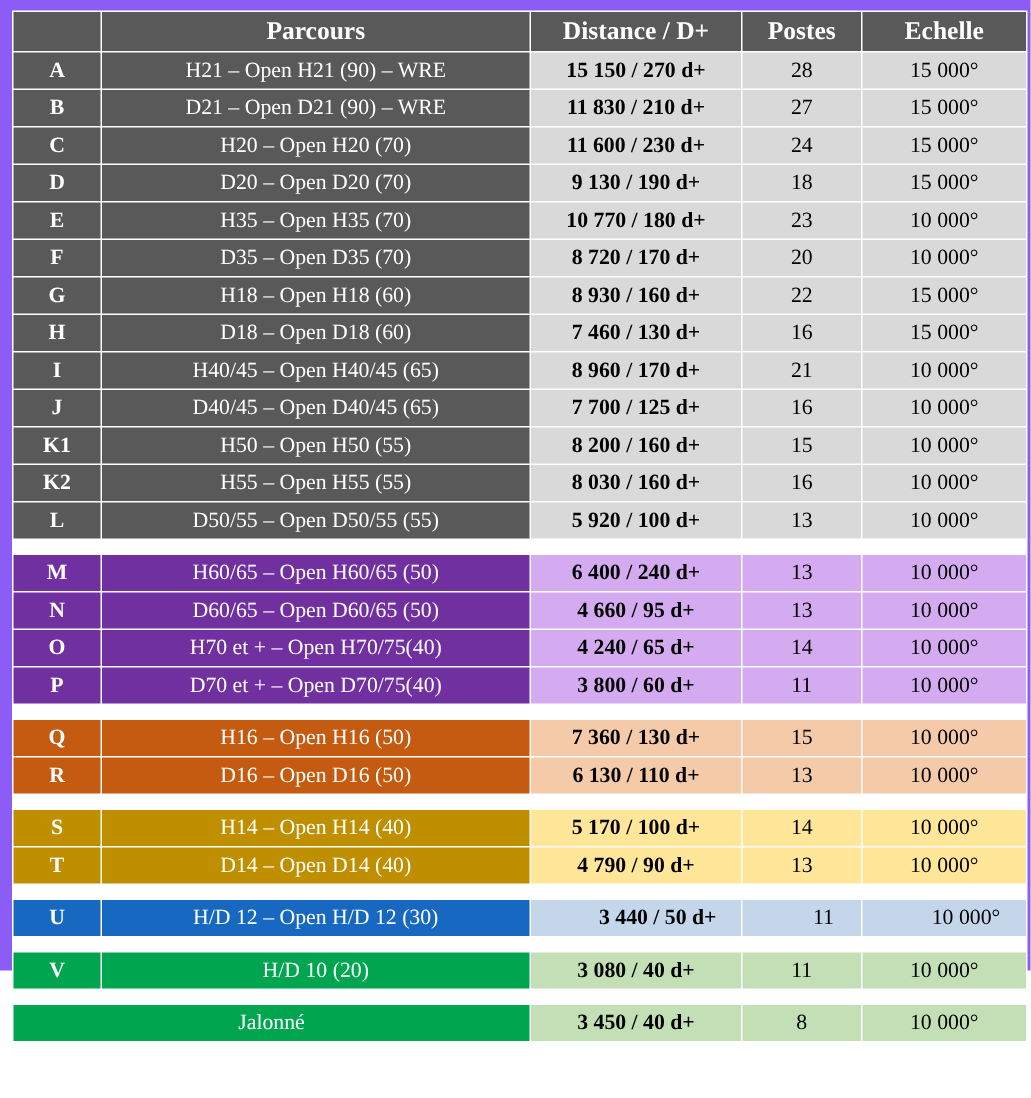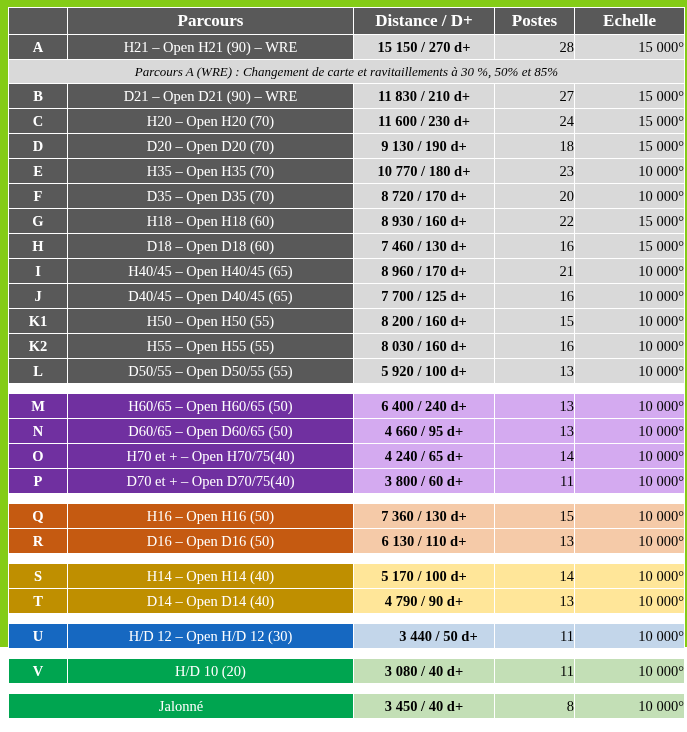--- a/index.html
+++ b/index.html
@@ -10,21 +10,21 @@
   body {
     width: 687px;
     height: 732px;
     font-family: "Liberation Serif", serif;
     overflow: hidden;
   }
   #sheet {
     width: 687px;
     height: 647px;
     position: relative;
-    background: #84cc16;
+    background: #8b5cf6;
     box-sizing: border-box;
     padding: 7px 8px 6px 8px;
   }
   table.parcours {
     width: 671px;
     border-collapse: separate;
     border-spacing: 1px 1px;
     table-layout: fixed;
     background: #ffffff;
   }
@@ -65,21 +65,21 @@
   td.name {
     text-align: center;
     font-weight: normal;
   }
   td.dist {
     text-align: center;
     font-weight: bold;
     font-size: 14px;
   }
   td.post, td.ech {
-    text-align: right;
+    text-align: center;
     font-weight: normal;
     font-size: 14px;
     color: #1a1a1a;
   }
 
   
   
   .t-grey td.code, .t-grey td.name { background: #595959; color: #ffffff; }
   .t-grey td.dist, .t-grey td.post, .t-grey td.ech { background: #d9d9d9; color: #000000; margin-left: 15px; }
 
@@ -146,23 +146,20 @@
       </tr>
     </thead>
     <tbody id="tbody">
         <tr class="t-grey">
           <td class="code">A</td>
           <td class="name">H21 – Open H21 (90) – WRE</td>
           <td class="dist">15 150 / 270 d+</td>
           <td class="post">28</td>
           <td class="ech">15 000°</td>
         </tr>
-        <tr class="note">
-          <td colspan="5">Parcours A (WRE) : Changement de carte et ravitaillements à 30 %, 50% et 85%</td>
-        </tr>
         <tr class="t-grey">
           <td class="code">B</td>
           <td class="name">D21 – Open D21 (90) – WRE</td>
           <td class="dist">11 830 / 210 d+</td>
           <td class="post">27</td>
           <td class="ech">15 000°</td>
         </tr>
         <tr class="t-grey">
           <td class="code">C</td>
           <td class="name">H20 – Open H20 (70)</td>

